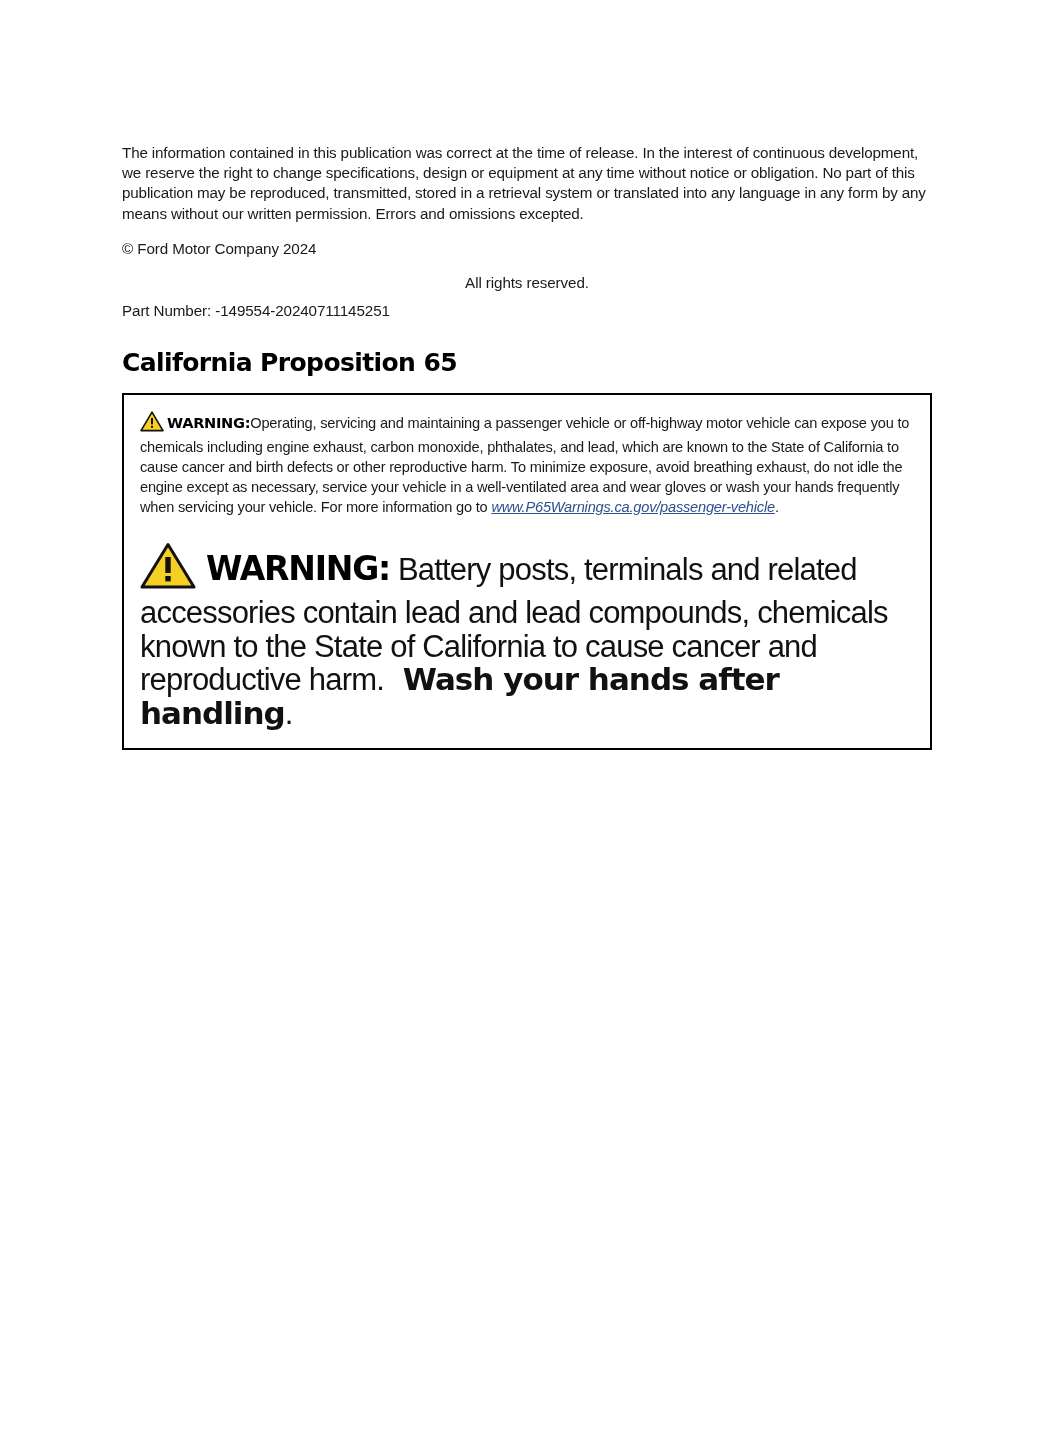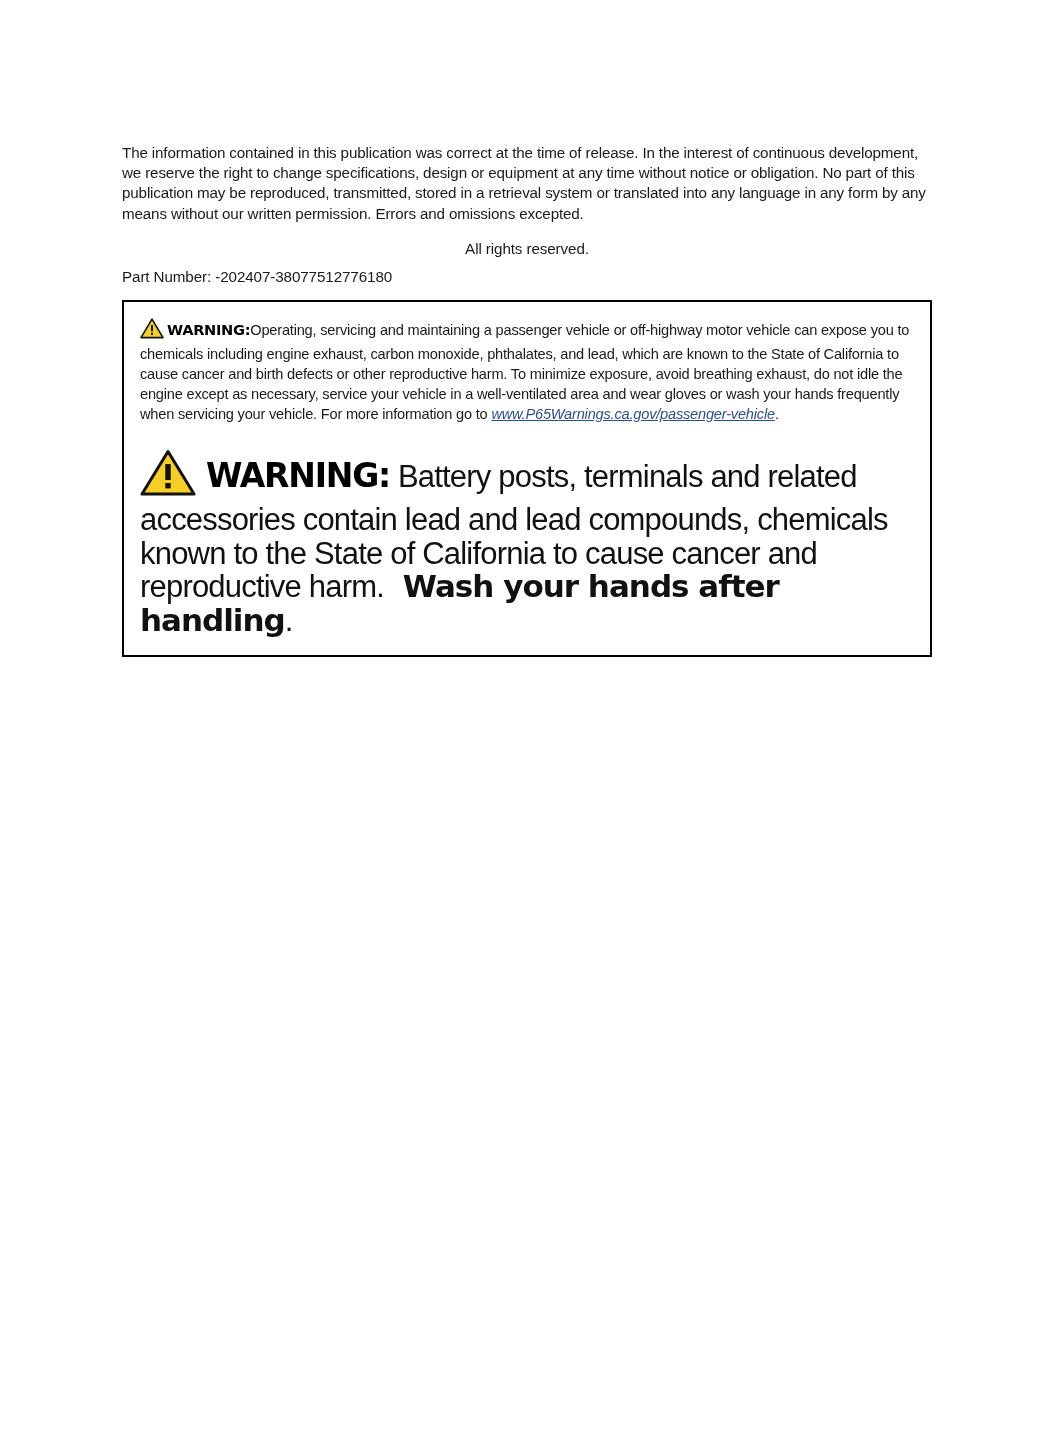--- a/index.html
+++ b/index.html
@@ -120,25 +120,27 @@
   }
 </style>
 </head>
 <body>
 
 <div class="page">
   <div class="content">
 
     <p class="legal-para">The information contained in this publication was correct at the time of release.  In the interest of continuous development, we reserve the right to change specifications, design or equipment at any time without notice or obligation.  No part of this publication may be reproduced, transmitted, stored in a retrieval system or translated into any language in any form by any means without our written permission.  Errors and omissions excepted.</p>
 
+    <p class="legal-line">© Ford Motor Company 2024</p>
 
     <p class="legal-line tight">All rights reserved.</p>
 
-    <p class="legal-line">Part Number: -202407-38077512776180</p>
+    <p class="legal-line">Part Number: -149554-20240711145251</p>
 
+    <h2 class="section-title">California Proposition 65</h2>
 
     <div class="warning-box">
 
       <div class="warn-small">
         <span class="tri-small">
           <svg width="24" height="21" viewBox="0 0 24 21" aria-hidden="true">
             <path d="M12 1.2 L23 19.6 L1 19.6 Z" fill="#f5cf23" stroke="#111111" stroke-width="1.6" stroke-linejoin="round"></path>
             <rect x="11" y="7" width="2" height="6.4" fill="#111111"></rect>
             <rect x="11" y="14.8" width="2" height="2" fill="#111111"></rect>
           </svg>

